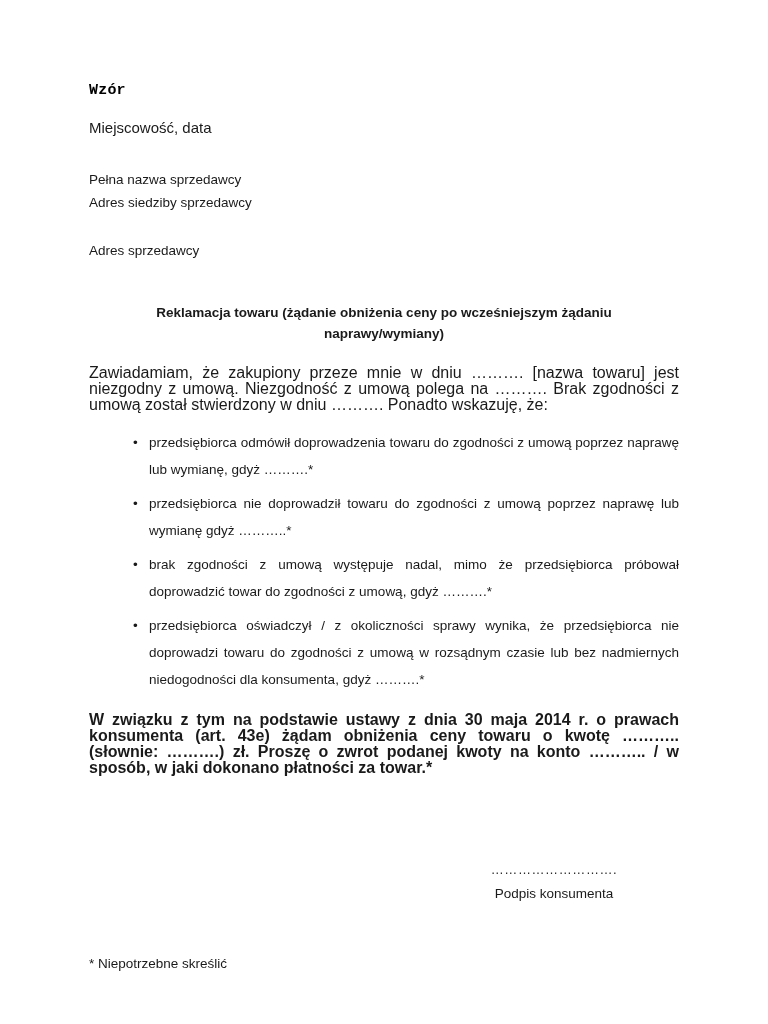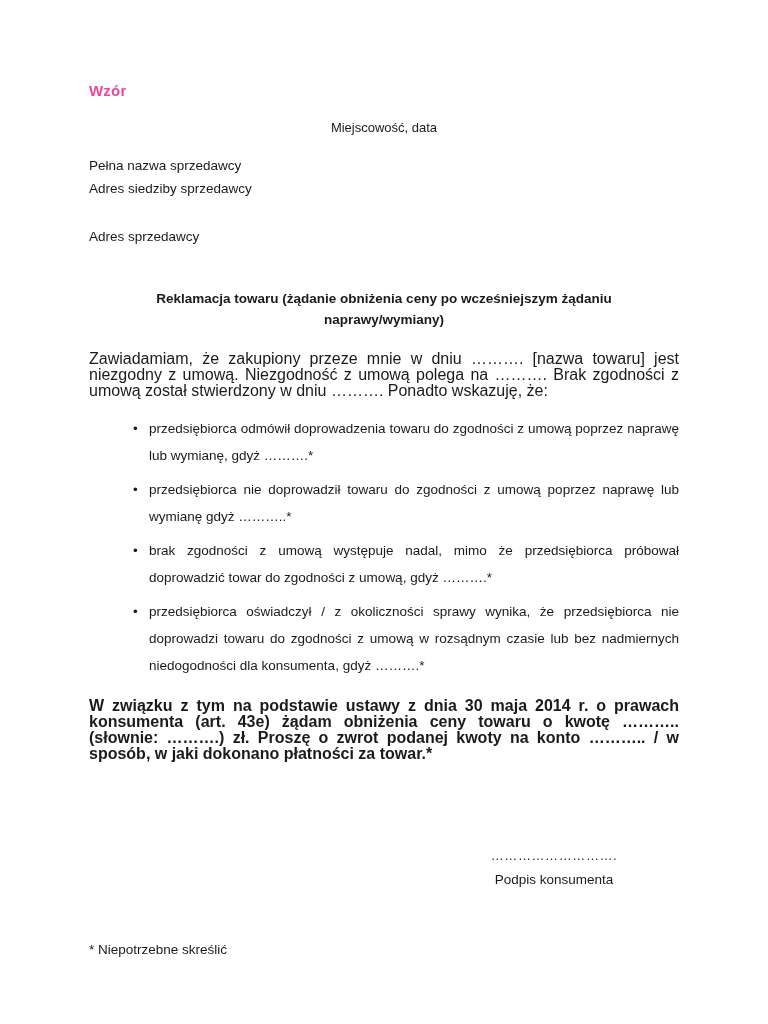--- a/index.html
+++ b/index.html
@@ -29,37 +29,37 @@
   
   .content {
     position: absolute;
     left: 89px;
     top: 0;
     width: 590px;
   }
 
   .doc-label {
     margin-top: 82px;
-    font-family: Liberation Sans, sans-serif;
+    font-family: Liberation Mono, monospace;
     font-weight: bold;
     font-size: 15px;
     line-height: 18px;
-    color: #ec4899;
+    color: #000000;
     letter-spacing: 0.2px;
   }
 
   .date-line {
     margin-top: 18px;
-    text-align: center;
-    font-size: 13px;
+    text-align: left;
+    font-size: 15px;
     line-height: 20px;
   }
 
   .addr-block {
-    margin-top: 16px;
+    margin-top: 30px;
     font-size: 13.5px;
     line-height: 23px;
   }
   .addr-block.second {
     margin-top: 25px;
   }
   .addr-line {
     display: block;
   }
 

